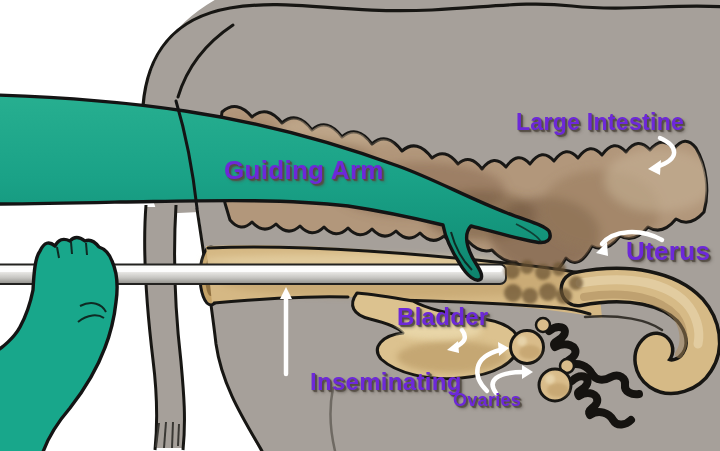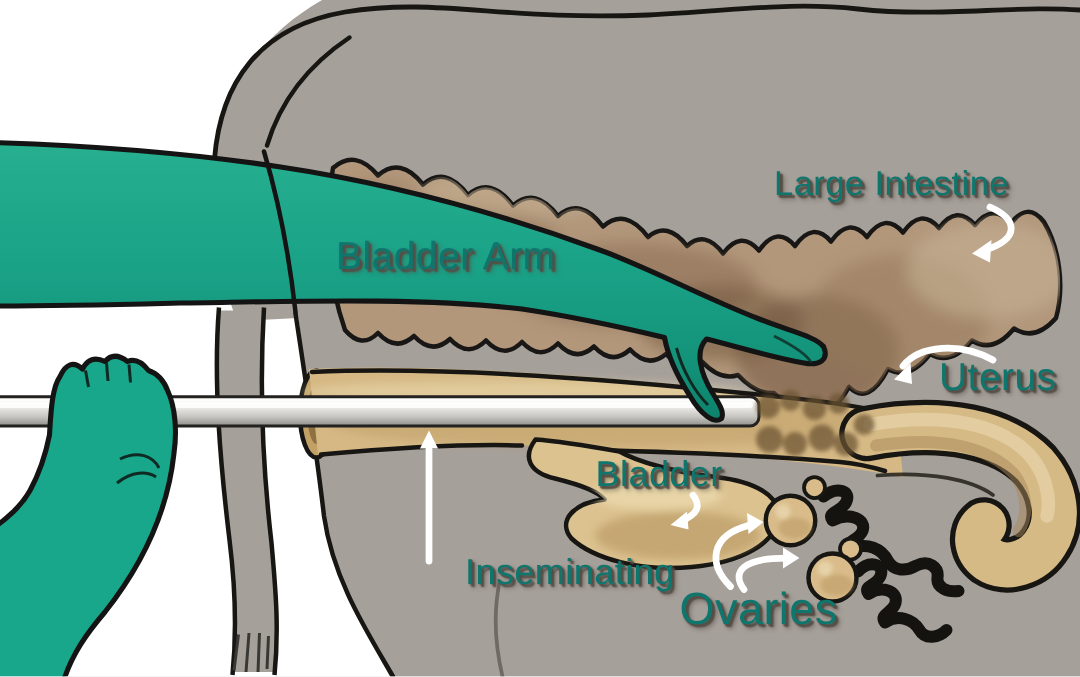--- a/index.html
+++ b/index.html
@@ -2,31 +2,31 @@
 <html><head>
 <meta charset="utf-8">
 <style>
   html,body{margin:0;padding:0;background:#e8e8e8;}
   #stage{
     position:relative;width:720px;height:451px;overflow:hidden;background:#fff;
     font-family:"Liberation Sans",sans-serif;
   }
   #art{position:absolute;left:0;top:0;width:720px;height:451px;}
   .lbl{
-    position:absolute;color:#0f766e;font-weight:normal;white-space:nowrap;
+    position:absolute;color:#6d28d9;font-weight:bold;white-space:nowrap;
     letter-spacing:.3px;line-height:1.06;
     text-shadow:2px 2px 1px rgba(84,77,69,.95),1px 1px 1px rgba(84,77,69,.85),3px 3px 3px rgba(84,77,69,.5);
     user-select:none;
   }
   .lbl-large-intestine{left:516px;top:110px;font-size:23px;}
   .lbl-guiding-arm{left:224px;top:157px;font-size:26px;}
   .lbl-uterus{left:626px;top:238px;font-size:26px;}
   .lbl-bladder{left:397px;top:304px;font-size:24px;}
   .lbl-inseminating-rod{left:262px;top:369px;font-size:24px;margin-left:48px;}
-  .lbl-ovaries{left:453px;top:391px;font-size:30px;}
+  .lbl-ovaries{left:453px;top:391px;font-size:18px;}
 </style>
 </head>
 <body>
 
 <div id="stage">
   <svg id="art" viewBox="0 0 720 451" xmlns="http://www.w3.org/2000/svg">
     <defs>
       <linearGradient id="armGrad" x1="0" y1="0" x2="0" y2="1">
         <stop offset="0" stop-color="#27af90"></stop>
         <stop offset="0.45" stop-color="#1aa287"></stop>
@@ -196,21 +196,21 @@
         <path d="M 487,391 C 472,376 473,357 500,350"></path>
         <path d="M 509,348 L 498,342 L 499,356 Z" fill="#ffffff" stroke="none"></path>
       </g>
       <g>
         <path d="M 496,393 C 487,381 496,372 524,372"></path>
         <path d="M 533,372 L 522,365 L 522,379 Z" fill="#ffffff" stroke="none"></path>
       </g>
     </g>
   </svg>
 
-  <div class="lbl lbl-guiding-arm">Bladder Arm</div>
+  <div class="lbl lbl-guiding-arm">Guiding Arm</div>
   <div class="lbl lbl-large-intestine">Large Intestine</div>
   <div class="lbl lbl-bladder">Bladder</div>
   <div class="lbl lbl-uterus">Uterus</div>
   <div class="lbl lbl-inseminating-rod">
     <div>Inseminating</div>
   </div>
   <div class="lbl lbl-ovaries">Ovaries</div>
 </div>
 
 </body></html>

